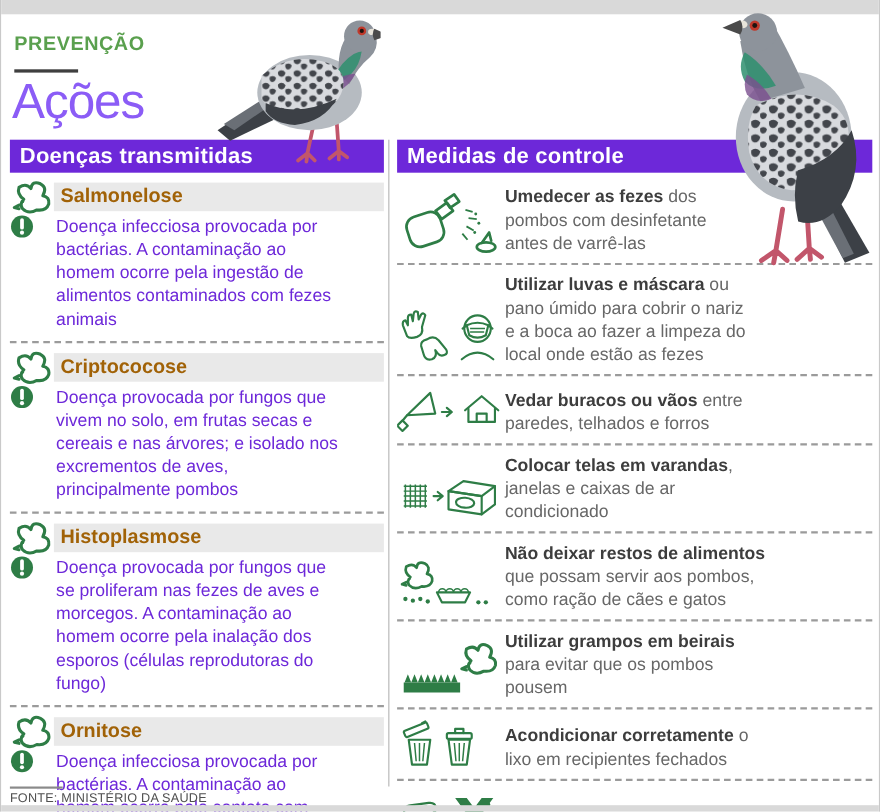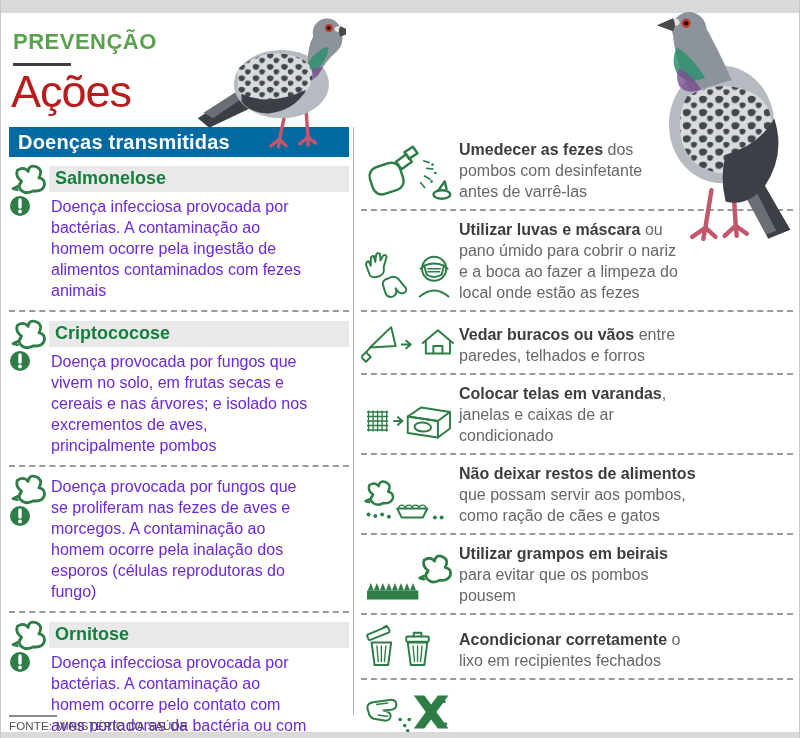--- a/index.html
+++ b/index.html
@@ -6,40 +6,40 @@
   html,body { background:#f2f2f2; }
   .page {
     position:relative; width:800px; height:738px; background:#fff;
     font-family:"Liberation Sans", sans-serif; overflow:hidden;
     border-left:1px solid #c9c9c9; border-right:1px solid #c9c9c9;
     margin:0 auto;
   }
   .top-bar   { position:absolute; top:0; left:0; right:0; height:13px; background:#d9d9d9; }
   .bottom-bar{ position:absolute; bottom:0; left:0; right:0; height:6px; background:#d9d9d9; }
 
-  .kicker { position:absolute; top:29px; left:12px; font-size:22px; font-weight:bold;
+  .kicker { position:absolute; top:29px; left:12px; font-size:18px; font-weight:bold;
             color:#5aa04e; letter-spacing:.5px; }
   .kicker-rule { position:absolute; top:63px; left:12px; width:58px; height:3px; background:#3f3f3f; }
   .title  { position:absolute; top:66px; left:10px; font-size:45px; font-weight:300;
-            color:#b91c1c; letter-spacing:-1px; }
+            color:#8b5cf6; letter-spacing:-1px; }
 
   .col-left  { position:absolute; left:8px;  top:127px; width:340px; }
   .col-right { position:absolute; left:360px; top:127px; width:432px; }
   .v-divider { position:absolute; left:352px; top:127px; width:1px; height:588px; background:#b3b3b3; }
 
-  .col-header { height:30px; line-height:30px; background:#0369a1; color:#fff;
+  .col-header { height:30px; line-height:30px; background:#6d28d9; color:#fff;
                 font-size:20px; font-weight:bold; padding-left:9px; letter-spacing:.2px; }
 
   
   .d-section { position:relative; margin-top:9px; padding-bottom:9px;
                border-bottom:2px dashed #9b9b9b; }
   .d-section.last { border-bottom:none; }
   .d-icon { position:absolute; left:0; top:-2px; width:40px; height:54px; }
   .d-name { display:block; margin-left:40px; background:#e9e9e9; font-size:18px;
-            font-weight:bold; color:#15803d; padding:2px 6px 3px; }
+            font-weight:bold; color:#a16207; padding:2px 6px 3px; }
   .d-desc { margin:4px 0 0 42px; width:258px; font-size:16px; line-height:21px; color:#6d28d9; }
 
   
   .m-row { display:flex; align-items:flex-end; padding:8px 0 7px;
            border-bottom:2px dashed #9b9b9b; }
   .m-row.first { padding-top:12px; }
   .m-row.last  { border-bottom:none; }
   .m-icon { width:98px; flex:none; display:flex; justify-content:center; align-items:center; }
   .m-text { width:226px; font-size:16px; line-height:21px; color:#676767; }
   .m-text strong { color:#3d3d3d; }
@@ -157,40 +157,42 @@
       <svg class="d-icon" viewBox="0 0 40 54">
         <g transform="translate(4,2) scale(1.08)">
           <path class="ic" d="M8 14 Q2 10 4 4 Q10 0 14 5 Q15 -2 22 1 Q28 4 24 11 Q30 12 29 18 Q27 24 19 23 Q12 27 7 22 Q4 18 8 14 Z"></path>
           <circle class="icf" cx="7" cy="16" r="1.4"></circle>
           <path class="ic" d="M4 19 l-4 2 4 1" stroke-width="2"></path>
         </g>
         <circle class="icf" cx="11" cy="42" r="10"></circle>
         <path d="M11 36 v7" stroke="#fff" stroke-width="3.4" stroke-linecap="round" fill="none"></path>
         <circle cx="11" cy="47.5" r="1.9" fill="#fff"></circle>
       </svg>
+      <span class="d-name">Histoplasmose</span>
       <p class="d-desc">Doença provocada por fungos que se proliferam nas fezes de aves e morcegos. A contaminação ao homem ocorre pela inalação dos esporos (células reprodutoras do fungo)</p>
     </div>
 
     <div class="d-section last">
       <svg class="d-icon" viewBox="0 0 40 54">
         <g transform="translate(4,2) scale(1.08)">
           <path class="ic" d="M8 14 Q2 10 4 4 Q10 0 14 5 Q15 -2 22 1 Q28 4 24 11 Q30 12 29 18 Q27 24 19 23 Q12 27 7 22 Q4 18 8 14 Z"></path>
           <circle class="icf" cx="7" cy="16" r="1.4"></circle>
           <path class="ic" d="M4 19 l-4 2 4 1" stroke-width="2"></path>
         </g>
         <circle class="icf" cx="11" cy="42" r="10"></circle>
         <path d="M11 36 v7" stroke="#fff" stroke-width="3.4" stroke-linecap="round" fill="none"></path>
         <circle cx="11" cy="47.5" r="1.9" fill="#fff"></circle>
       </svg>
       <span class="d-name">Ornitose</span>
       <p class="d-desc">Doença infecciosa provocada por bactérias. A contaminação ao homem ocorre pelo contato com aves portadoras da bactéria ou com seus dejetos</p>
     </div>
   </div>
 
   <div class="col-right">
+    <div class="col-header">Medidas de controle</div>
 
     <div class="m-row first narrow">
       <div class="m-icon">
         <svg viewBox="0 0 96 64" width="90" height="60">
           <rect class="ic" x="6" y="24" width="34" height="30" rx="10" transform="rotate(-18 23 39)"></rect>
           <path class="ic" d="M33 21 l11 -8 6 8 -11 8 z"></path>
           <path class="ic" d="M42 11 l9 -6 5 7 -9 6 z"></path>
           <path class="icthin" d="M62 20 l7 2 M65 28 l8 1 M63 36 l7 4 M59 43 l5 6"></path>
           <circle class="icf" cx="72" cy="24" r="1.4"></circle>
             <circle class="icf" cx="75" cy="33" r="1.4"></circle>

